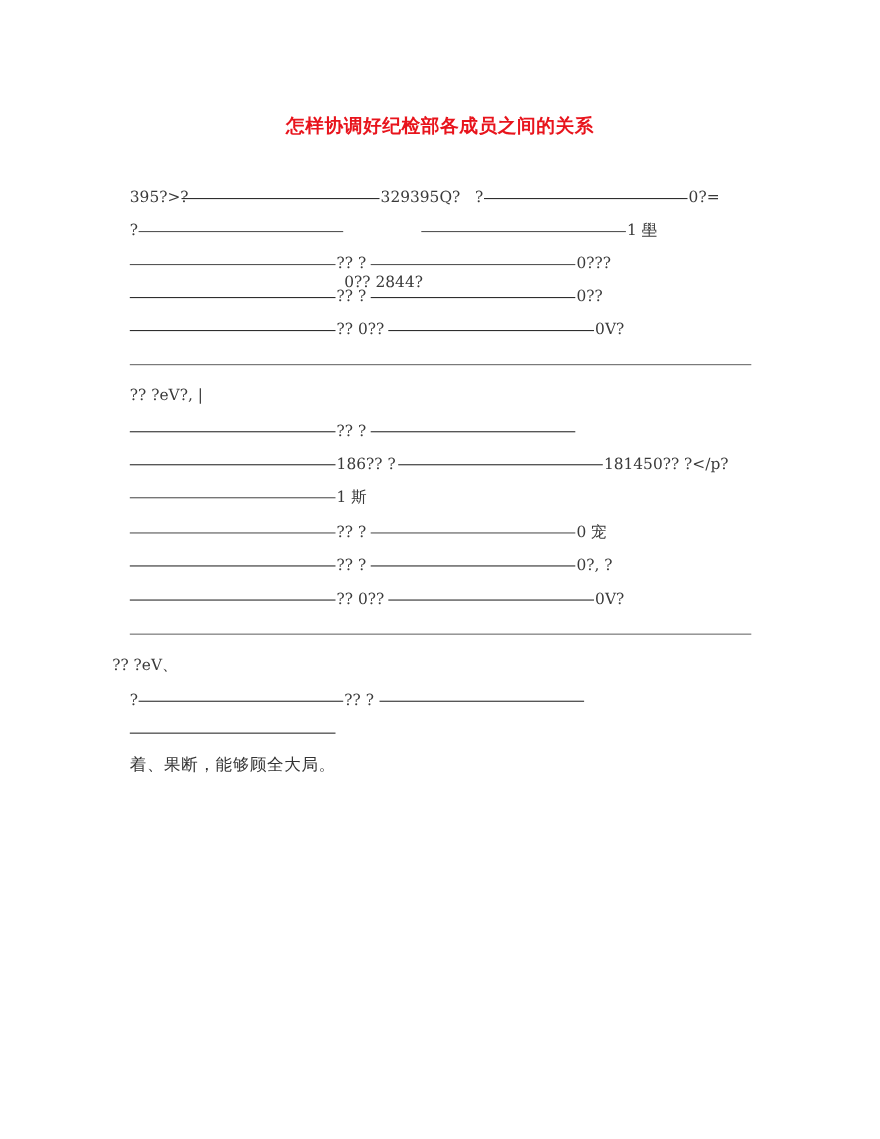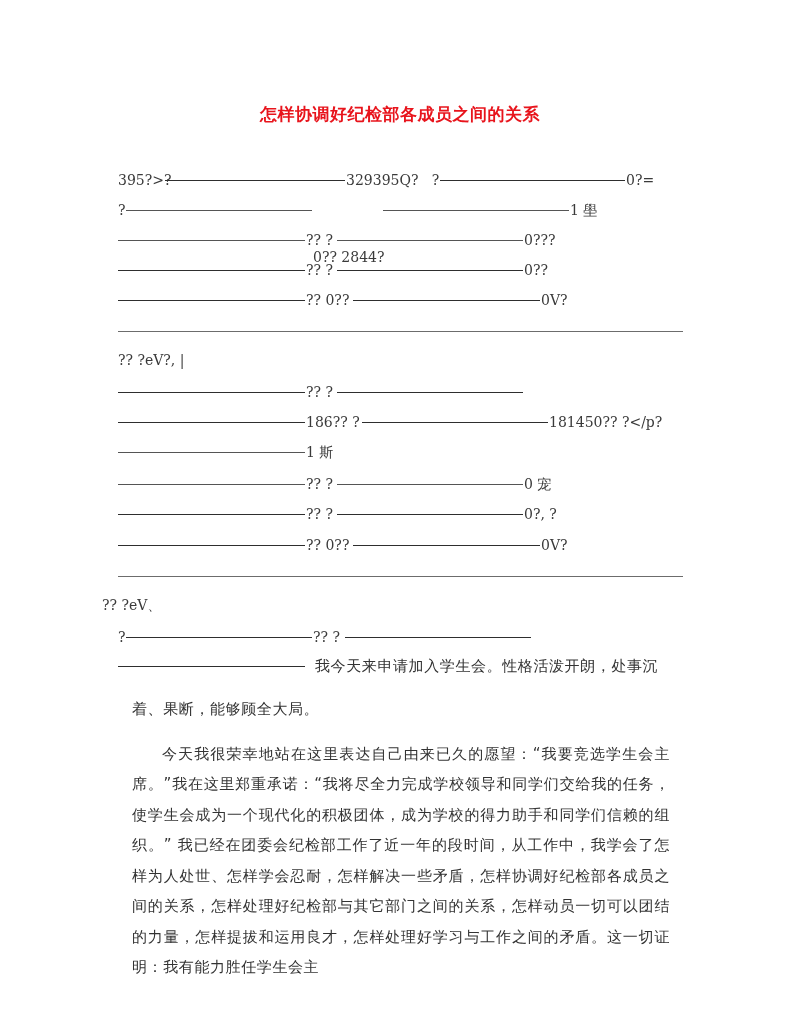--- a/index.html
+++ b/index.html
@@ -7,21 +7,21 @@
          font-family: "DejaVu Serif", "Liberation Serif", serif; color: #333333; }
   .title { position: absolute; top: 103px; left: 0; width: 800px; text-align: center;
            font-size: 17px; color: #e8141c; font-weight: bold; letter-spacing: 0.5px; }
   .row { position: absolute; left: 0; width: 781px; height: 20px; }
   .t { position: absolute; top: 0; font-size: 14px; line-height: 20px; white-space: pre; color: #3a3a3a; }
   .ln { position: absolute; top: 10px; height: 0; border-top: 1.6px solid #2e2e2e; }
   .ln.light { border-top: 1.2px solid #555555; }
   .hr { position: absolute; left: 118px; width: 565px; height: 0; border-top: 1.5px solid #6c6c6c; }
   .para { position: absolute; left: 118px; width: 566px; font-size: 15px; line-height: 30.5px;
           color: #333333; font-family: "DejaVu Sans", "Liberation Sans", sans-serif; letter-spacing: 0.6px; }
-  .para p { margin: 14px; text-align: justify; }
+  .para p { margin: 0; text-align: justify; }
   .indent { text-indent: 2em; }
   .first-line-text { position: absolute; left: 315px; top: 0; font-size: 15px; line-height: 20px;
                      font-family: "DejaVu Sans", "Liberation Sans", sans-serif; color: #333; letter-spacing: 0.6px; white-space: pre; }
 </style>
 </head>
 <body>
 
 <div>
 
   <div class="title">怎样协调好纪检部各成员之间的关系</div>
@@ -116,21 +116,19 @@
 
   <div class="row" style="top:627px;">
     <span class="t" style="left:118px;">?</span>
     <span class="ln" style="left:126px;width:186px;"></span>
     <span class="t" style="left:313px;">?? ?</span>
     <span class="ln" style="left:345px;width:186px;"></span>
   </div>
 
   <div class="row" style="top:656px;">
     <span class="ln" style="left:118px;width:187px;"></span>
-    <span class="first-line-text">我今天来申请加入学生会。性格活泼开朗，处事沉</span>
   </div>
 
   <div class="para" style="top:680px;">
     <p>着、果断，能够顾全大局。</p>
-    <p class="indent">今天我很荣幸地站在这里表达自己由来已久的愿望：“我要竞选学生会主席。”我在这里郑重承诺：“我将尽全力完成学校领导和同学们交给我的任务，使学生会成为一个现代化的积极团体，成为学校的得力助手和同学们信赖的组织。” 我已经在团委会纪检部工作了近一年的段时间，从工作中，我学会了怎样为人处世、怎样学会忍耐，怎样解决一些矛盾，怎样协调好纪检部各成员之间的关系，怎样处理好纪检部与其它部门之间的关系，怎样动员一切可以团结的力量，怎样提拔和运用良才，怎样处理好学习与工作之间的矛盾。这一切证明：我有能力胜任学生会主</p>
   </div>
 
 </div>
 
 </body></html>

